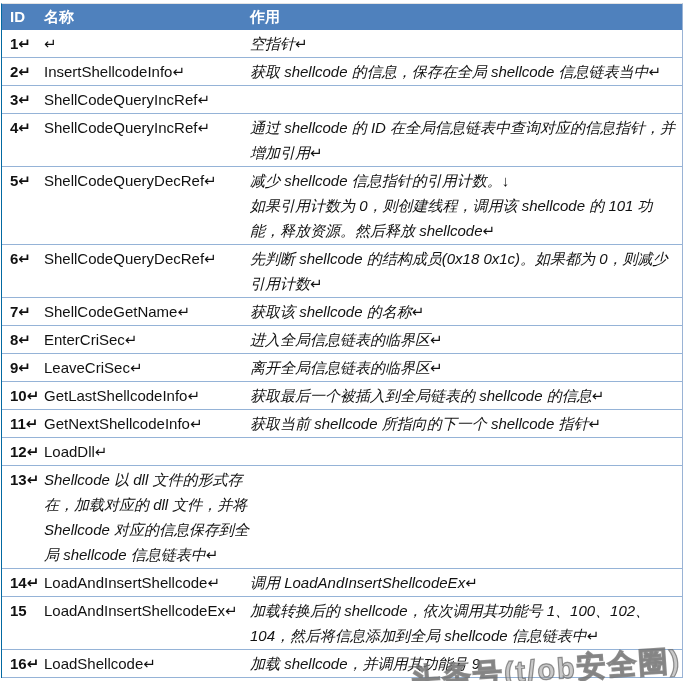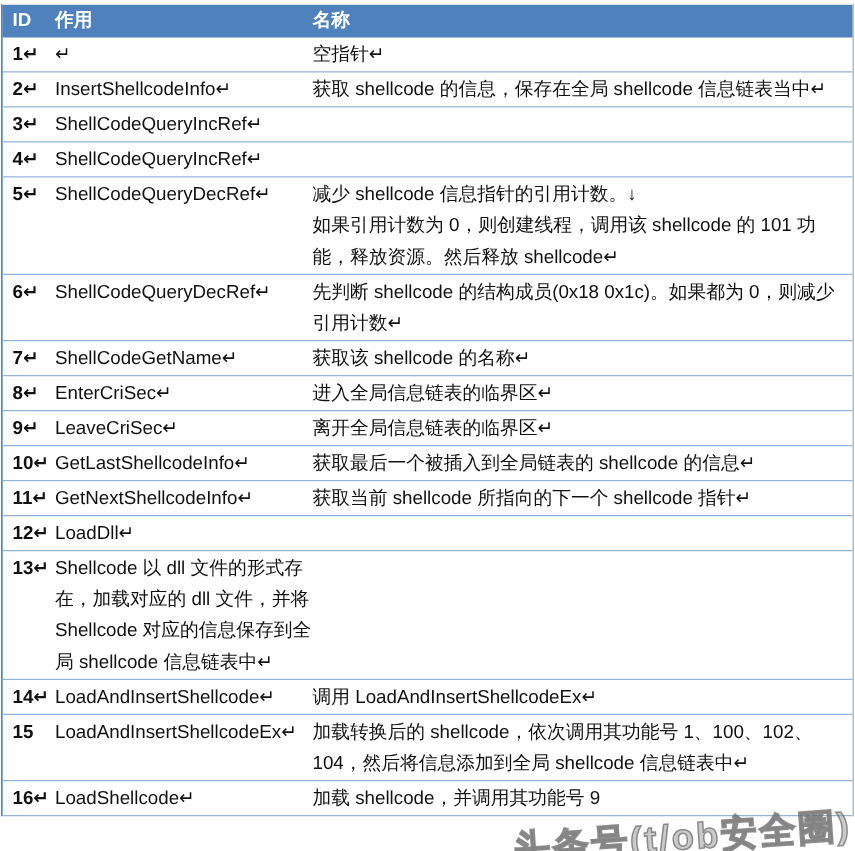--- a/index.html
+++ b/index.html
@@ -23,39 +23,39 @@
   }
   .rows{display:block;}
   .row{
     display:grid;grid-template-columns:34px 206px 1fr;
     border-bottom:1px solid #95b3d7;
     padding:1px 4px 1px 8px;
     font-size:15px;line-height:25px;
   }
   .cell-id{font-weight:bold;}
   .cell-name{white-space:nowrap;overflow:hidden;}
-  .cell-desc{white-space:pre-wrap;}
+  .cell-desc{white-space:pre-wrap;font-style:italic;}
   .watermark{
     position:absolute;right:2px;bottom:0px;
     font-size:29px;font-weight:bold;letter-spacing:2px;
     transform:rotate(-4deg);transform-origin:right bottom;
     color:rgba(255,255,255,0.12);
     -webkit-text-stroke:1.2px rgba(105,105,105,0.72);
     text-shadow:0 0 1px rgba(120,120,120,0.45);
     pointer-events:none;white-space:nowrap;
   }
 </style>
 </head>
 <body>
 
 <div class="tbl">
   <div class="hdr">
     <div>ID</div>
+    <div>名称</div>
     <div>作用</div>
-    <div>名称</div>
   </div>
   <div class="rows" id="rows">
   <div class="row">
     <div class="cell-id">1↵</div>
     <div class="cell-name">↵</div>
     <div class="cell-desc">空指针↵</div>
   </div>
 
   <div class="row">
     <div class="cell-id">2↵</div>
@@ -64,20 +64,21 @@
   </div>
 
   <div class="row">
     <div class="cell-id">3↵</div>
     <div class="cell-name">ShellCodeQueryIncRef↵</div>
   </div>
 
   <div class="row">
     <div class="cell-id">4↵</div>
     <div class="cell-name">ShellCodeQueryIncRef↵</div>
+    <div class="cell-desc">通过 shellcode 的 ID 在全局信息链表中查询对应的信息指针，并增加引用↵</div>
   </div>
 
   <div class="row">
     <div class="cell-id">5↵</div>
     <div class="cell-name">ShellCodeQueryDecRef↵</div>
     <div class="cell-desc">减少 shellcode 信息指针的引用计数。↓
 如果引用计数为 0，则创建线程，调用该 shellcode 的 101 功能，释放资源。然后释放 shellcode↵</div>
   </div>
 
   <div class="row">

